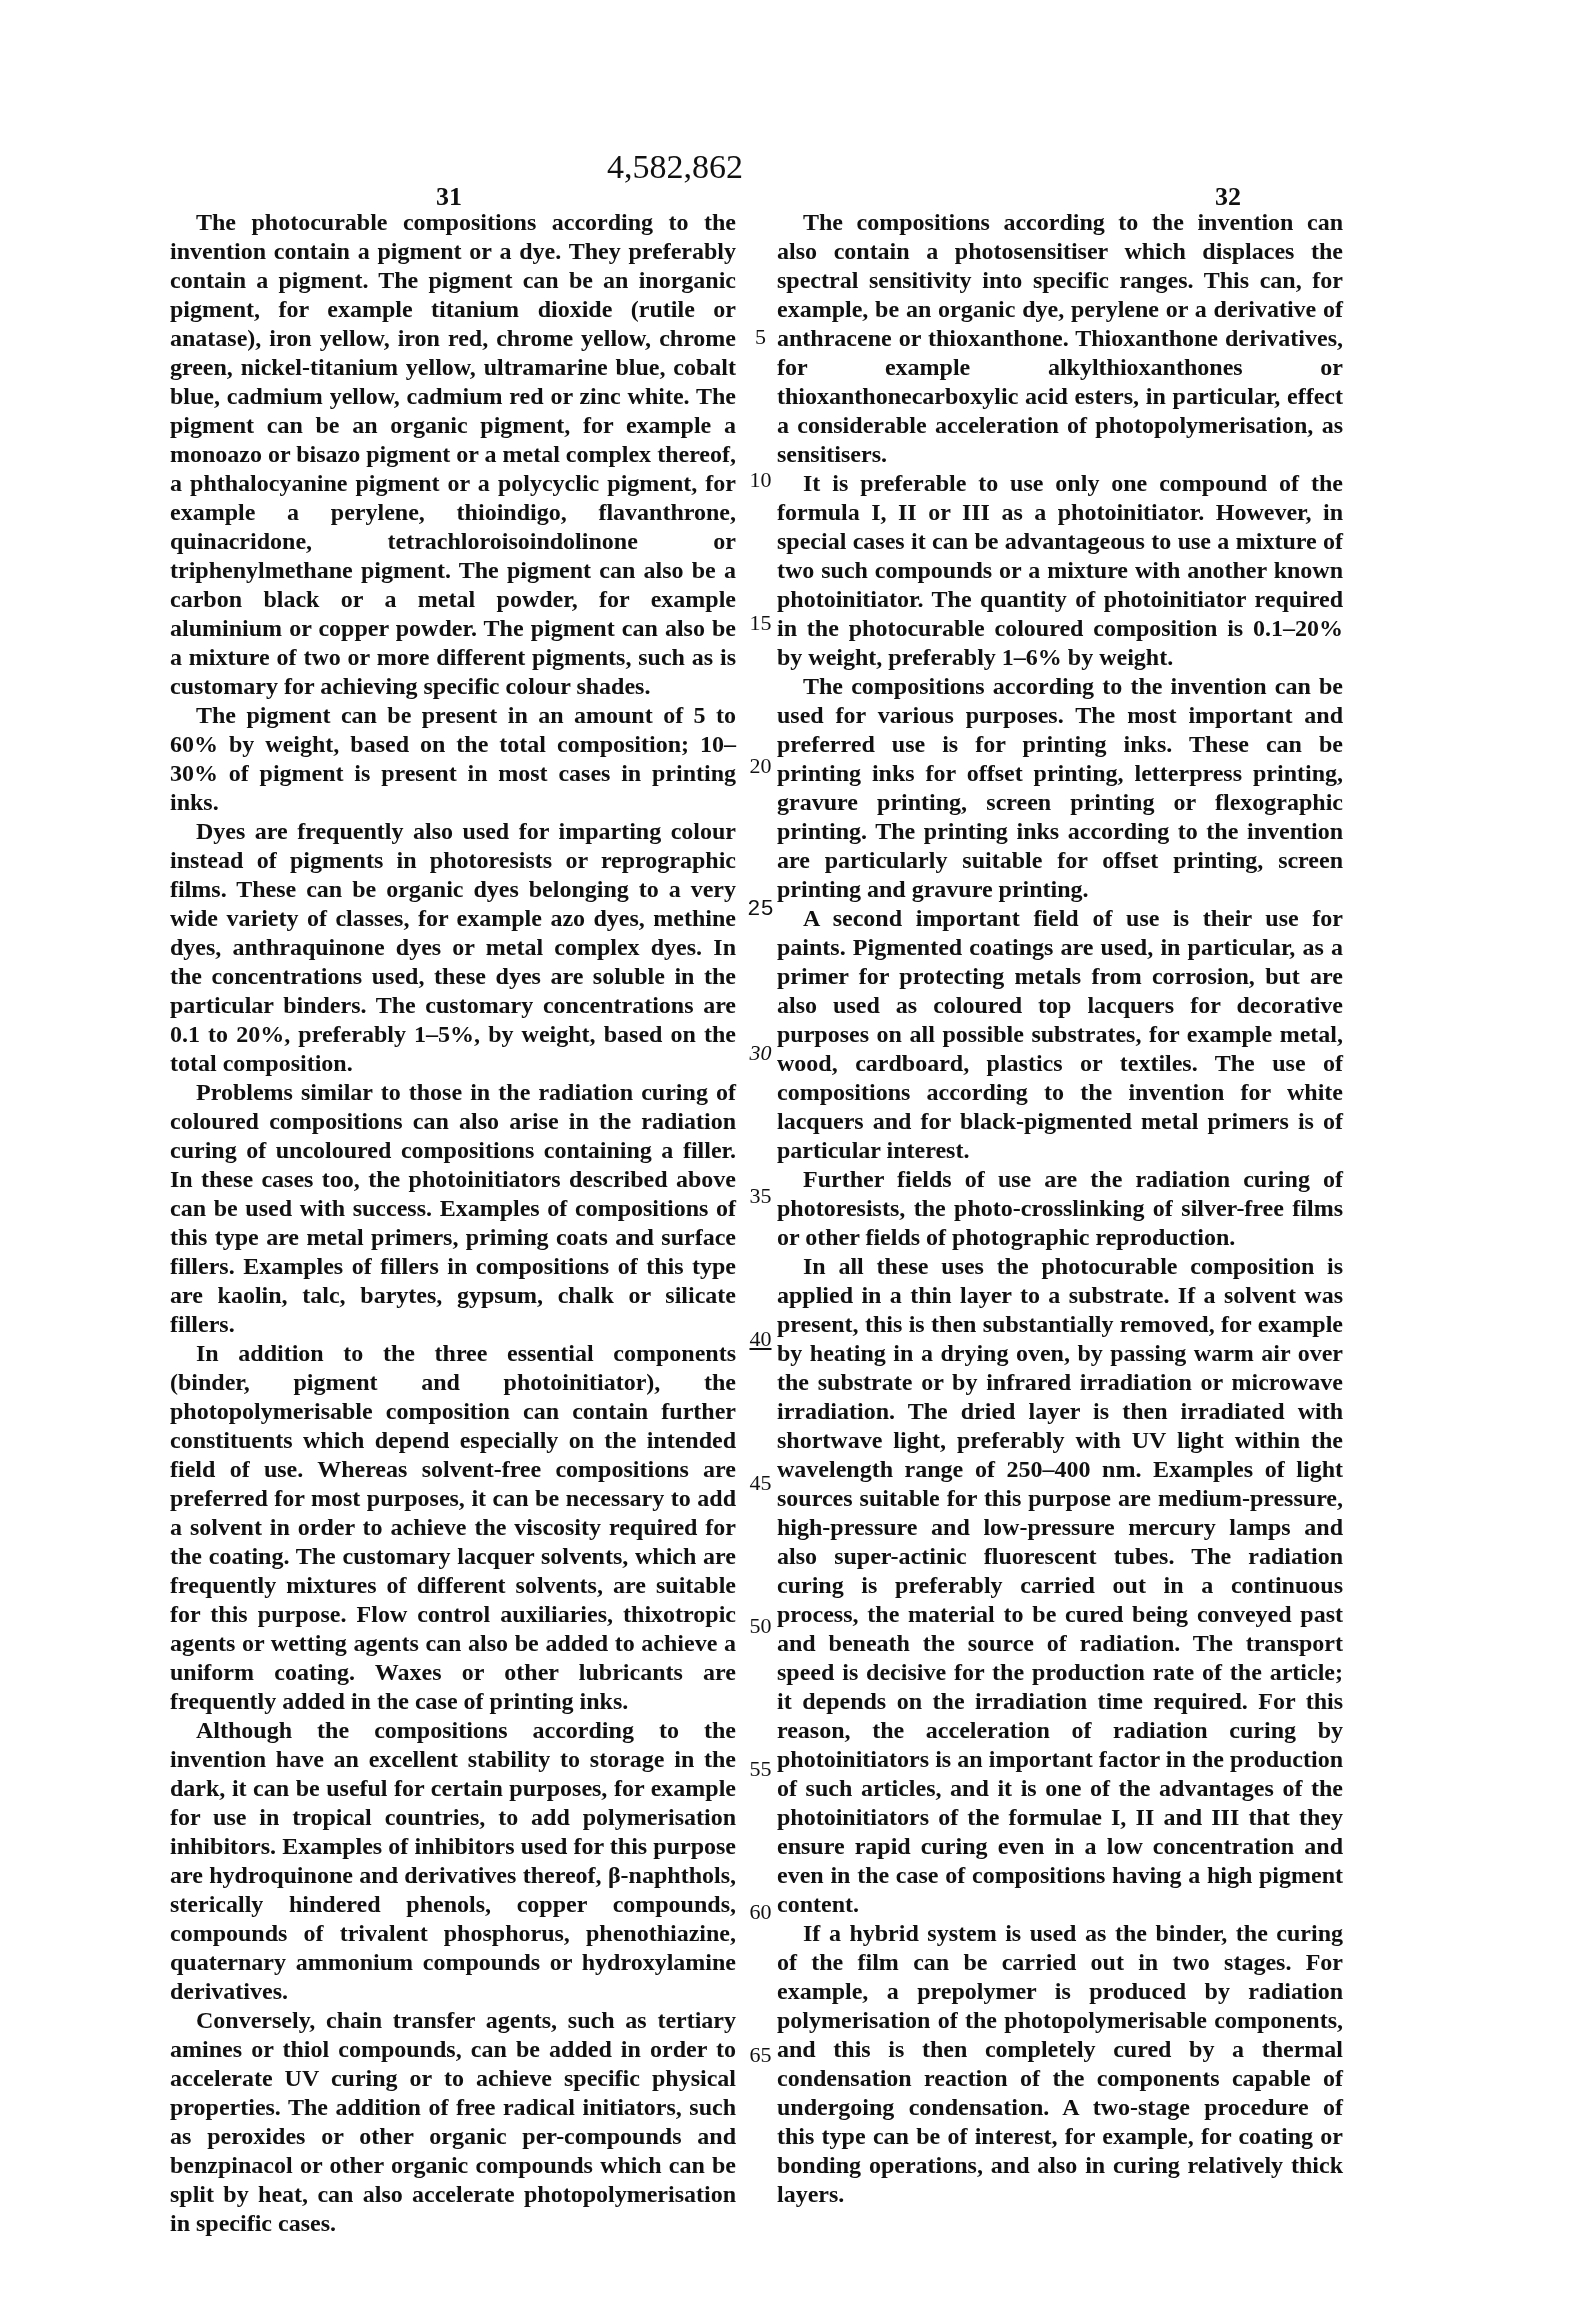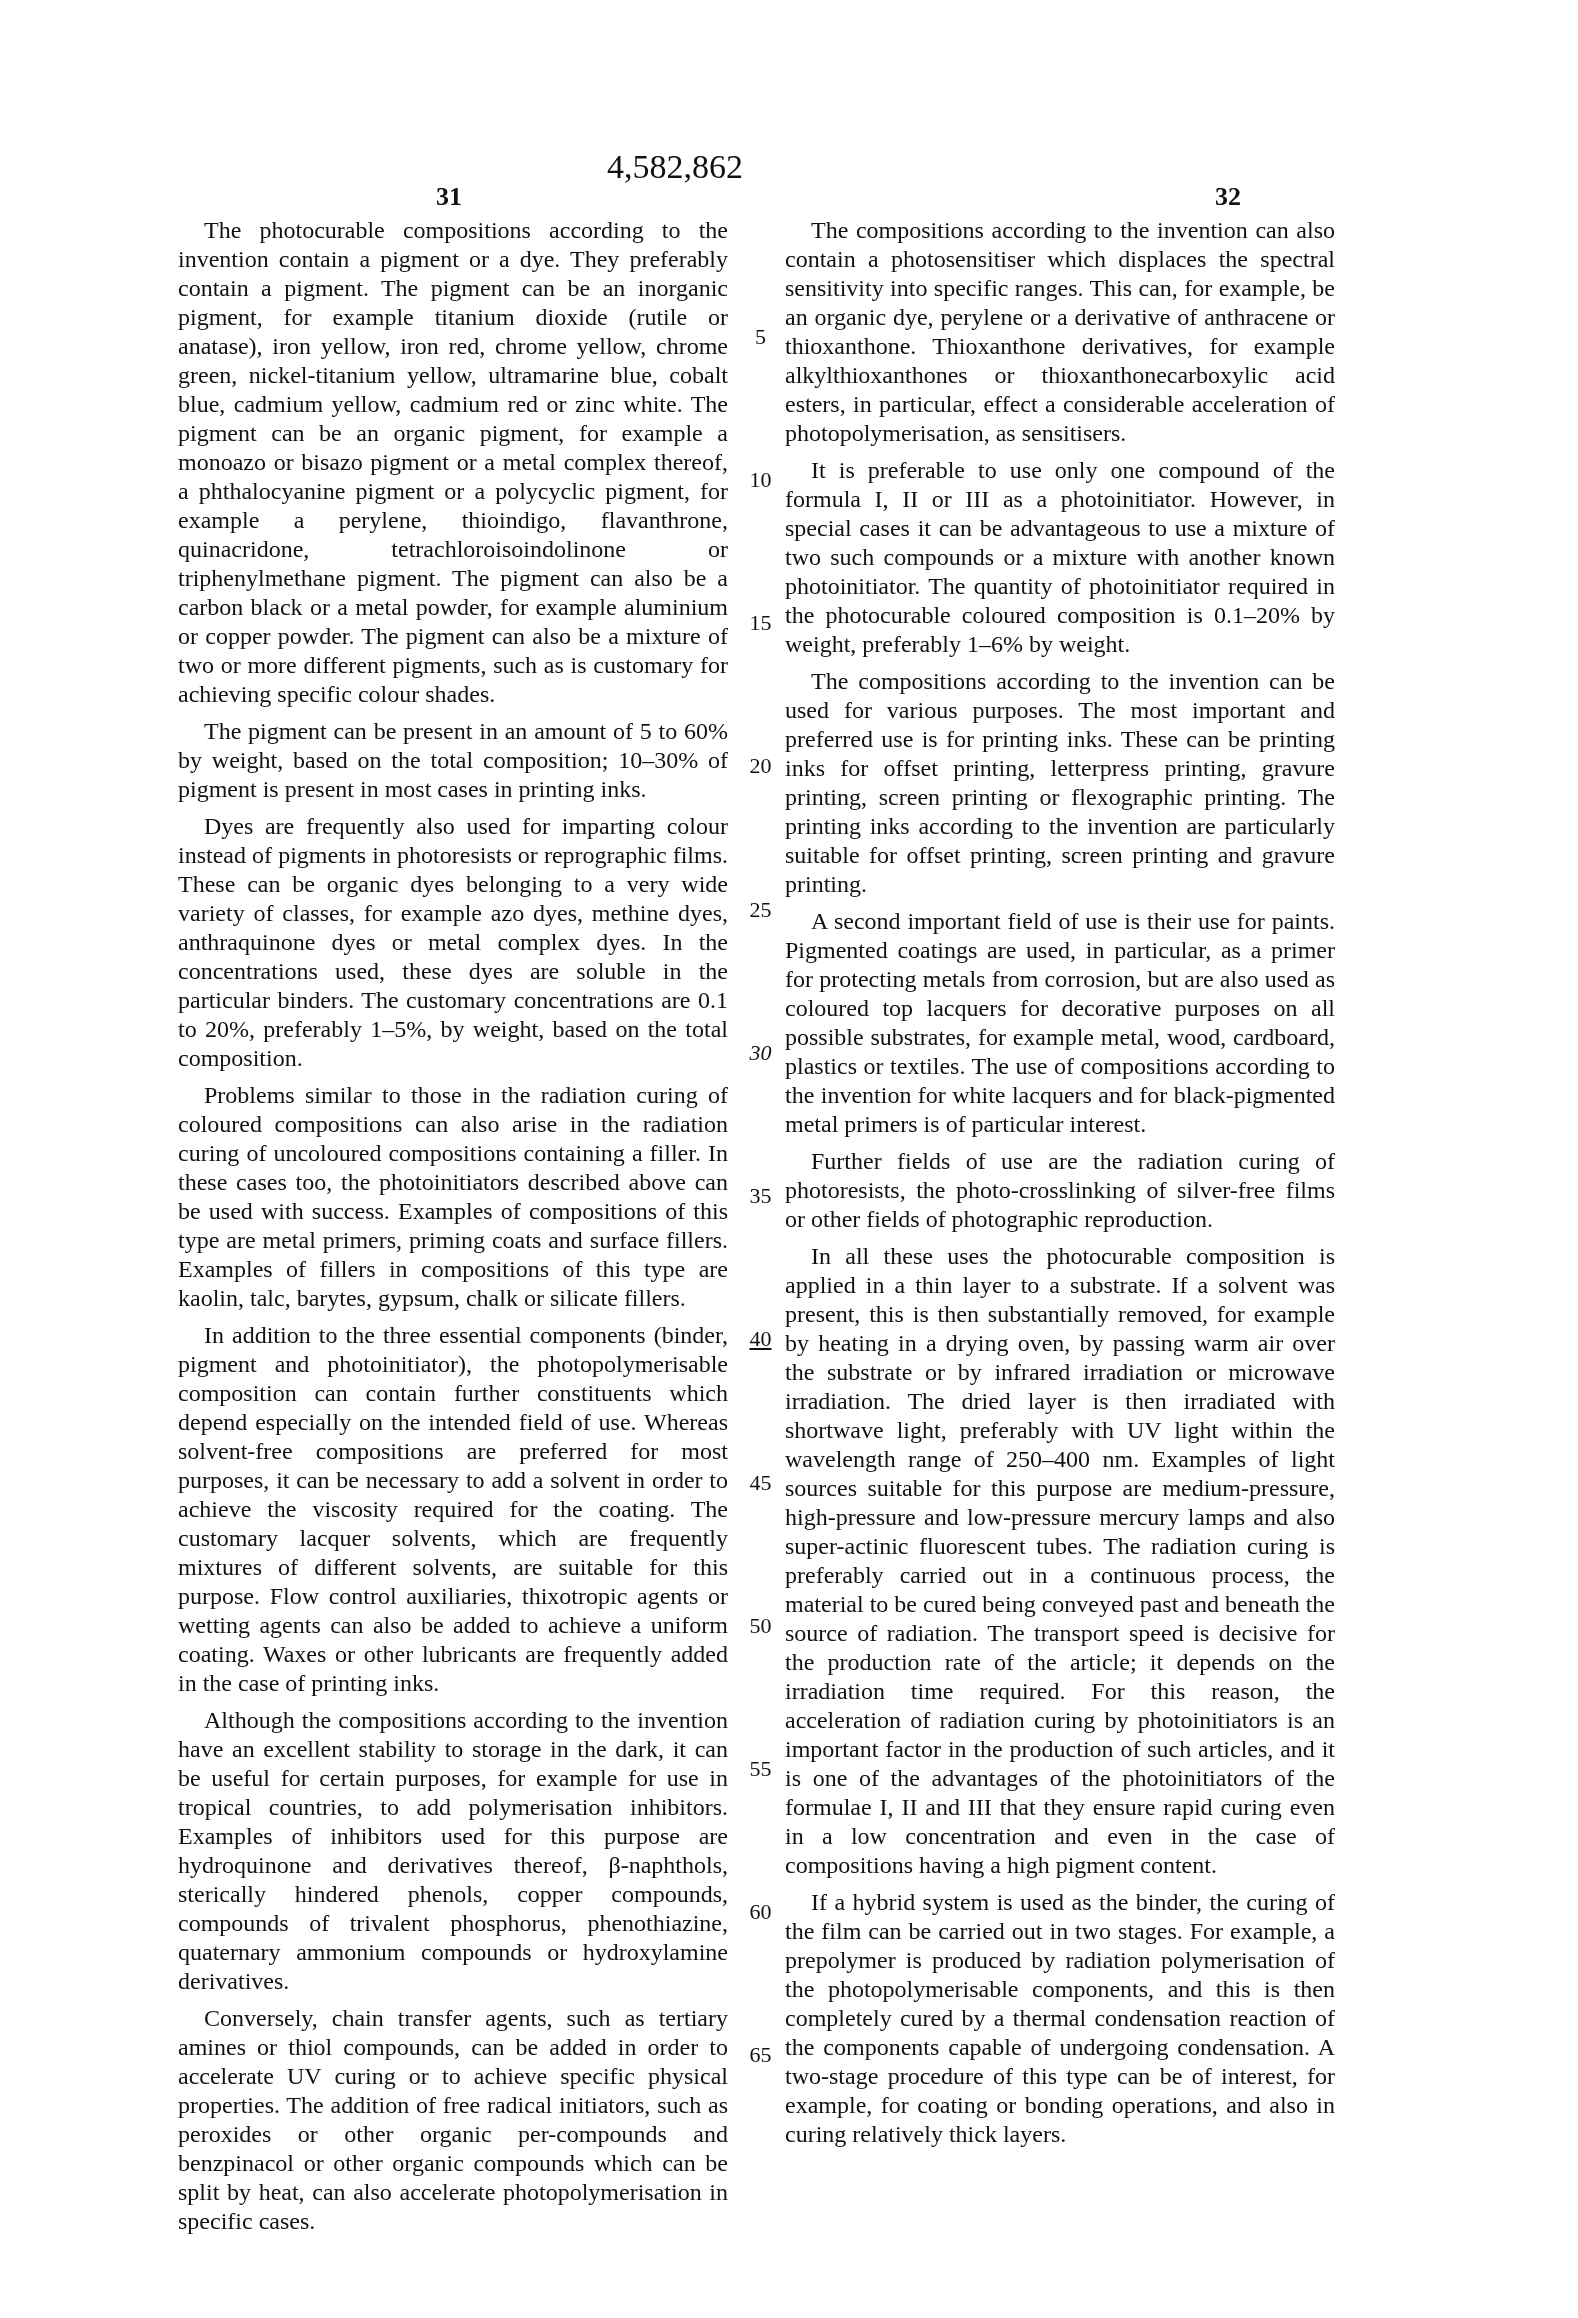--- a/index.html
+++ b/index.html
@@ -5,21 +5,21 @@
   html,body{margin:0;padding:0;background:#fff;}
   body{width:1578px;height:2319px;position:relative;overflow:hidden;color:#111;
        font-family:"Liberation Serif","DejaVu Serif",serif;}
   .patno{position:absolute;top:148px;left:0;width:1350px;text-align:center;font-size:34px;letter-spacing:0px;}
   .colnum{position:absolute;top:182px;font-size:26px;font-weight:bold;text-align:center;width:136px;}
   .colnum.left{left:381px;}
   .colnum.right{left:1160px;}
   .col{position:absolute;top:208px;width:566px;font-size:24px;line-height:29px;text-align:justify;}
   .col.left{left:170px;}
   .col.right{left:777px;}
-  .col p{margin:8px;text-indent:26px;hyphens:manual;}
+  .col p{margin:0;text-indent:26px;hyphens:manual;font-weight:bold;}
   .lnum{position:absolute;font-size:22px;width:41px;text-align:center;}
 </style>
 </head>
 <body>
 
 <div class="patno">4,582,862</div>
 <div class="colnum left">31</div>
 <div class="colnum right">32</div>
 
 <div class="col left">
@@ -40,21 +40,21 @@
   <p>Further fields of use are the radiation curing of photoresists, the photo-crosslinking of silver-free films or other fields of photographic reproduction.</p>
   <p>In all these uses the photocurable composition is applied in a thin layer to a substrate. If a solvent was present, this is then substantially removed, for example by heating in a drying oven, by passing warm air over the substrate or by infrared irradiation or microwave irradiation. The dried layer is then irradiated with shortwave light, preferably with UV light within the wavelength range of 250–400 nm. Examples of light sources suitable for this purpose are medium-pressure, high-pressure and low-pressure mercury lamps and also super-actinic fluorescent tubes. The radiation curing is preferably carried out in a continuous process, the material to be cured being conveyed past and beneath the source of radiation. The transport speed is decisive for the production rate of the article; it depends on the irradiation time required. For this reason, the acceleration of radiation curing by photoinitiators is an important factor in the production of such articles, and it is one of the advantages of the photoinitiators of the formulae I, II and III that they ensure rapid curing even in a low concentration and even in the case of compositions having a high pigment content.</p>
   <p>If a hybrid system is used as the binder, the curing of the film can be carried out in two stages. For example, a prepolymer is produced by radiation polymerisation of the photopolymerisable components, and this is then completely cured by a thermal condensation reaction of the components capable of undergoing condensation. A two-stage procedure of this type can be of interest, for example, for coating or bonding operations, and also in curing relatively thick layers.</p>
 </div>
 
 <div id="line-number-gutter">
     <div class="lnum" style="left: 740px; top: 324px;">5</div>
     <div class="lnum" style="left: 740px; top: 467px;">10</div>
     <div class="lnum" style="left: 740px; top: 610px;">15</div>
     <div class="lnum" style="left: 740px; top: 753px;">20</div>
-    <div class="lnum" style="left: 740px; top: 897px;">25</div>
+    <div class="lnum" style="left: 740px; top: 897px; font-family: Liberation Mono, monospace;">25</div>
     <div class="lnum" style="left: 740px; top: 1040px; font-style: italic;">30</div>
     <div class="lnum" style="left: 740px; top: 1183px;">35</div>
     <div class="lnum" style="left: 740px; top: 1326px; text-decoration: underline;">40</div>
     <div class="lnum" style="left: 740px; top: 1470px;">45</div>
     <div class="lnum" style="left: 740px; top: 1613px;">50</div>
     <div class="lnum" style="left: 740px; top: 1756px;">55</div>
     <div class="lnum" style="left: 740px; top: 1899px;">60</div>
     <div class="lnum" style="left: 740px; top: 2042px;">65</div>
   </div>
 

